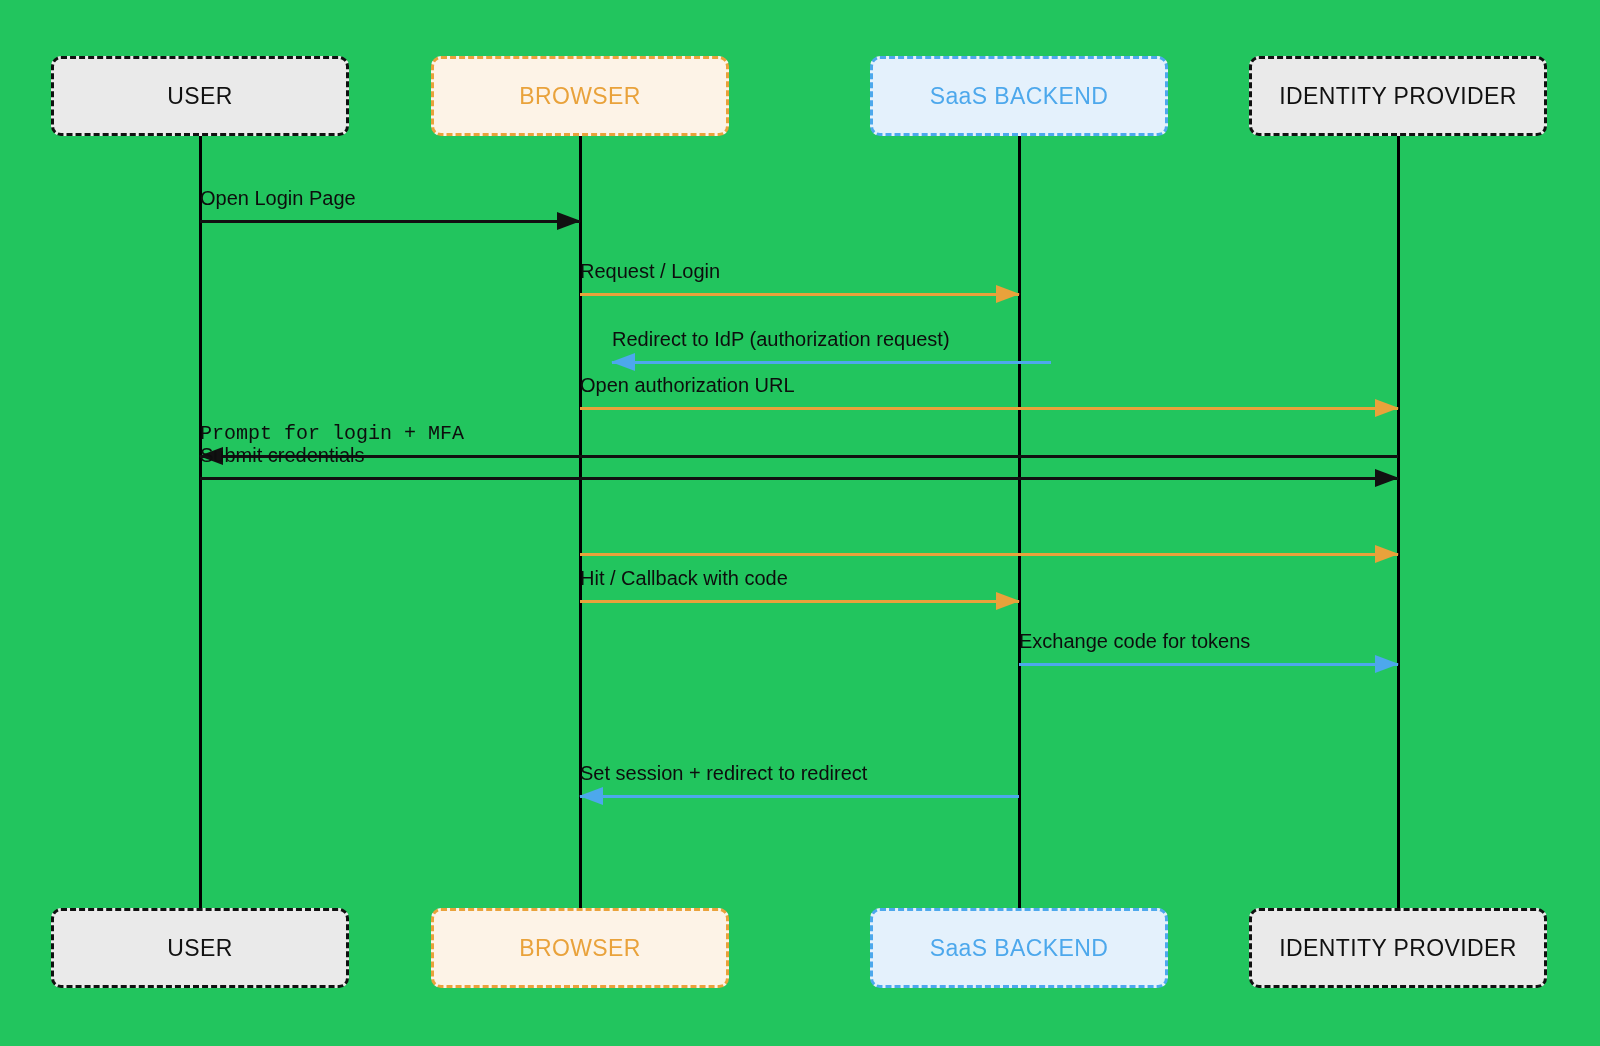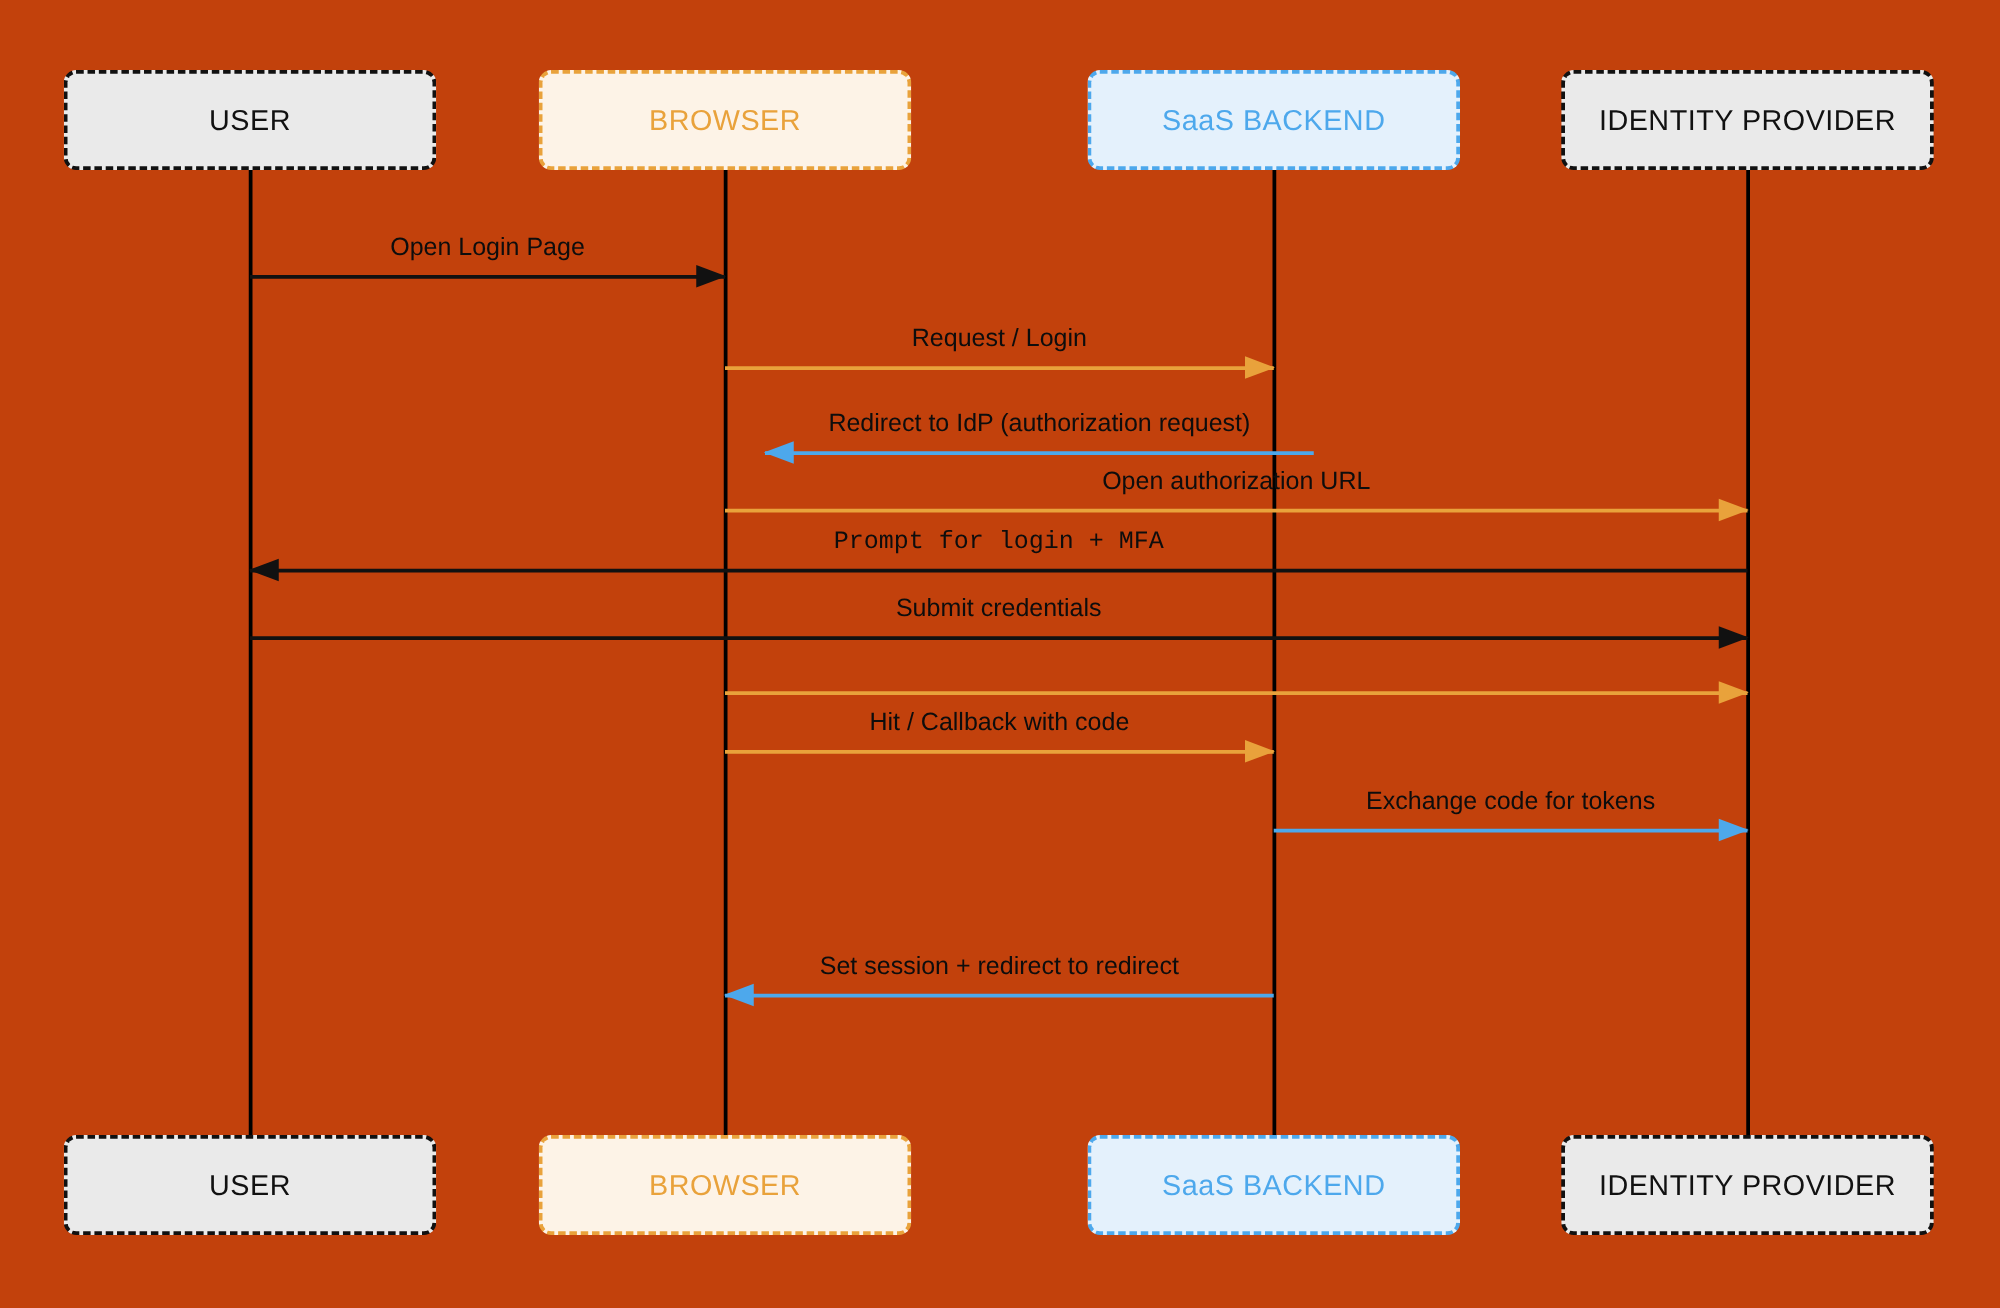--- a/index.html
+++ b/index.html
@@ -1,32 +1,32 @@
 <!DOCTYPE html>
 <html><head>
 <meta charset="utf-8">
 <title>Sequence Diagram</title>
 <style>
   html,body{margin:0;padding:0;background:#ffffff;}
   body{font-family:"Liberation Sans","DejaVu Sans",sans-serif;}
   #canvas{
-    position:relative;width:1600px;height:1046px;background:#c2410c;overflow:hidden;
+    position:relative;width:1600px;height:1046px;background:#22c55e;overflow:hidden;
   }
   .actor-box{
     position:absolute;width:298px;height:80px;box-sizing:border-box;
     border:3px dashed #111111;border-radius:10px;background:#EAEAEA;
     display:flex;align-items:center;justify-content:center;
     font-size:23px;font-weight:500;letter-spacing:0.4px;color:#111111;
   }
   .lifeline{
     position:absolute;width:3px;background:#000000;top:136px;height:772px;
   }
   .message{position:absolute;height:46px;}
   .msg-label{
-    position:absolute;left:0;right:0;bottom:13px;text-align:center;
+    position:absolute;left:0;right:0;bottom:13px;
     font-size:20px;font-weight:500;color:#0d0d0d;white-space:nowrap;
   }
   .msg-line{position:absolute;left:0;right:0;bottom:0;height:3px;background:#000;}
   .msg-arrowhead{
     position:absolute;bottom:-7px;width:0;height:0;
     border-top:9px solid transparent;border-bottom:9px solid transparent;
   }
   .msg-arrowhead.dir-right{right:-1px;border-left:24px solid #000;}
   .msg-arrowhead.dir-left{left:-1px;border-right:24px solid #000;}
 </style>
@@ -71,21 +71,21 @@
   <div class="message" style="left: 580px; width: 818px; top: 364px;">
     <div class="msg-label">Open authorization URL</div>
     <div class="msg-line" style="background: rgb(233, 162, 59);"></div>
     <div class="msg-arrowhead dir-right" style="border-left-color: rgb(233, 162, 59);"></div>
   </div>
   <div class="message" style="left: 200px; width: 1198px; top: 412px; font-family: Liberation Mono, monospace;">
     <div class="msg-label">Prompt for login + MFA</div>
     <div class="msg-line" style="background: rgb(17, 17, 17);"></div>
     <div class="msg-arrowhead dir-left" style="border-right-color: rgb(17, 17, 17);"></div>
   </div>
-  <div class="message" style="left: 200px; width: 1198px; top: 466px;">
+  <div class="message" style="left: 200px; width: 1198px; top: 434px;">
     <div class="msg-label">Submit credentials</div>
     <div class="msg-line" style="background: rgb(17, 17, 17);"></div>
     <div class="msg-arrowhead dir-right" style="border-left-color: rgb(17, 17, 17);"></div>
   </div>
   <div class="message" style="left: 580px; width: 818px; top: 510px;">
     <div class="msg-line" style="background: rgb(233, 162, 59);"></div>
     <div class="msg-arrowhead dir-right" style="border-left-color: rgb(233, 162, 59);"></div>
   </div>
   <div class="message" style="left: 1019px; width: 379px; top: 620px;">
     <div class="msg-label">Exchange code for tokens</div>

